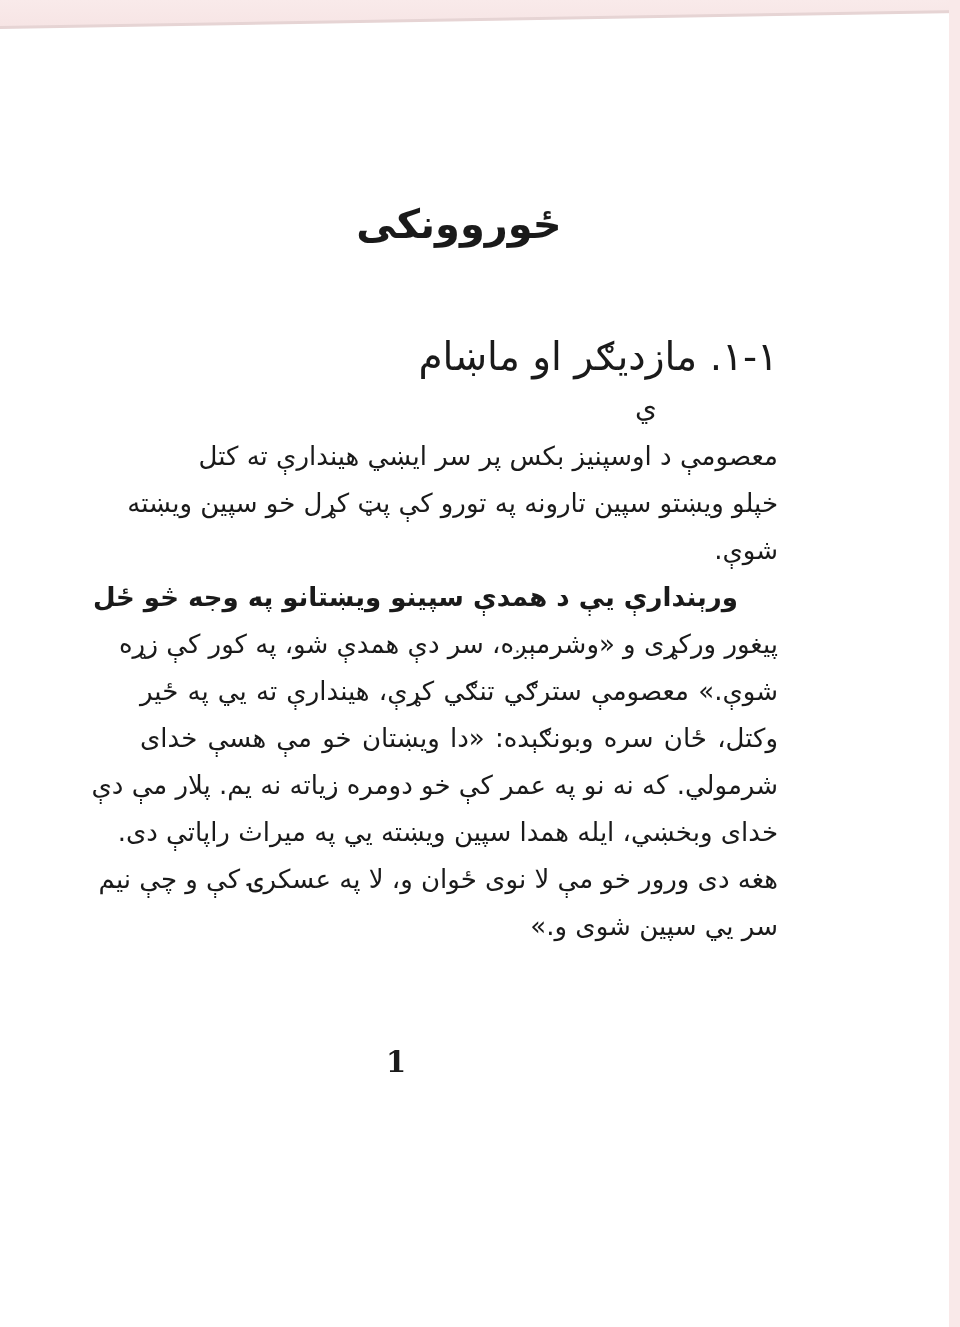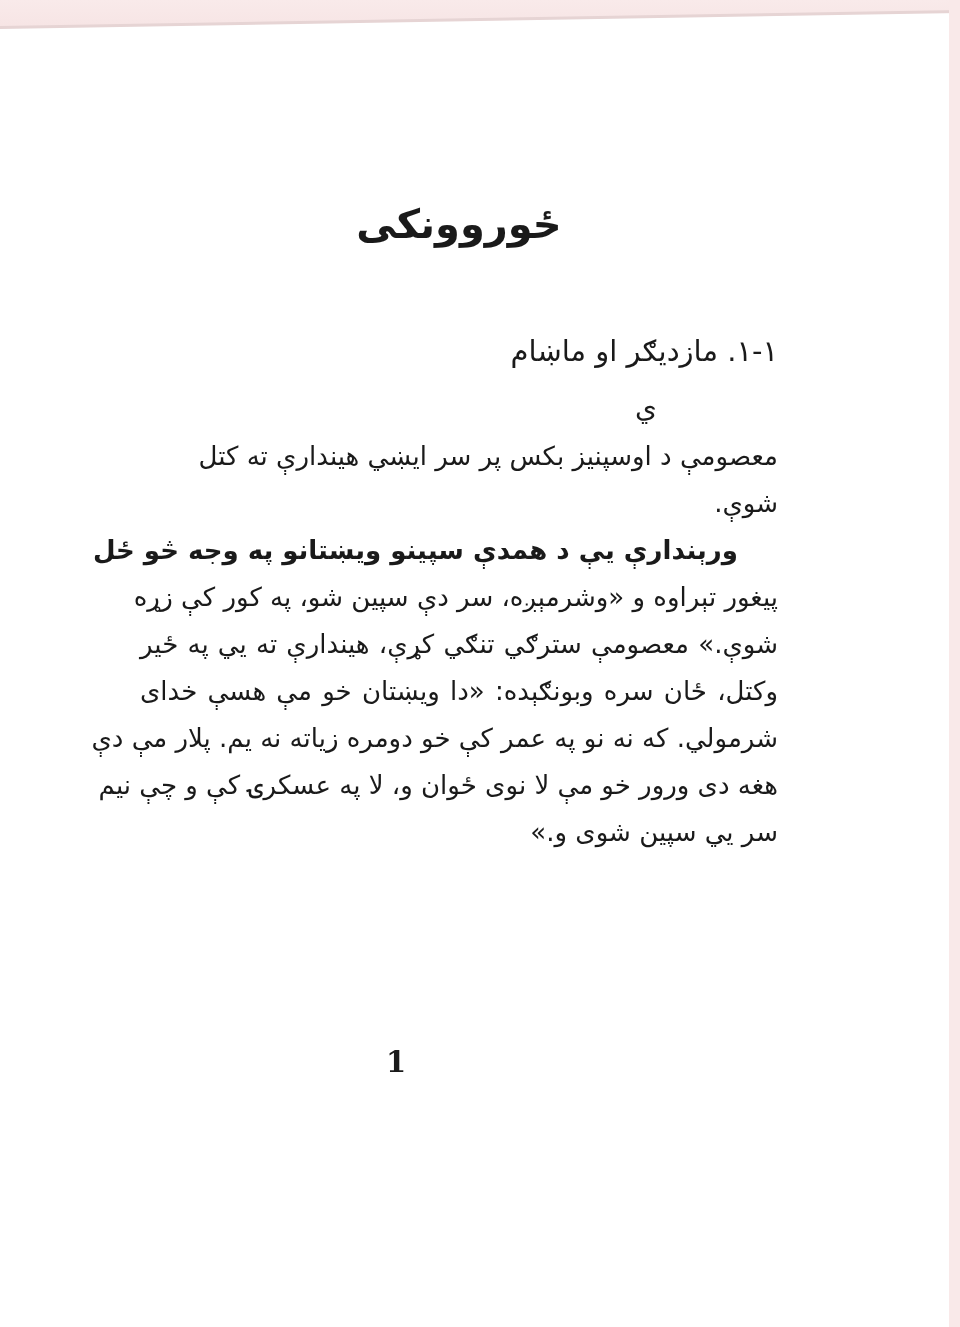--- a/index.html
+++ b/index.html
@@ -33,21 +33,21 @@
     position:absolute;top:0;right:0;width:11px;height:1327px;
     background:#f9e9e9;
   }
   .title{
     position:absolute;top:201px;left:140px;width:638px;
     text-align:center;direction:rtl;
     font-size:40px;font-weight:bold;
   }
   .heading{
     position:absolute;top:334px;right:182px;
-    direction:rtl;font-size:29px;font-weight:500;
+    direction:rtl;font-size:39px;font-weight:500;
     white-space:nowrap;
   }
   .subline{
     position:absolute;top:391px;left:626px;width:40px;
     text-align:center;font-size:28px;direction:rtl;
   }
   .bodyblock{
     position:absolute;top:433px;left:140px;width:638px;
     direction:rtl;font-size:26px;line-height:47px;
   }
@@ -77,25 +77,27 @@
   <div class="band"></div>
   <div class="strip"></div>
 
   <div class="title">ځوروونكی</div>
 
   <div class="heading">۱-۱. مازديګر او ماښام</div>
   <div class="subline">ي</div>
 
   <div class="bodyblock">
     <div class="ln short">معصومې د اوسپنيز بكس پر سر ايښي هيندارې ته كتل</div>
+    <div class="ln">خپلو ويښتو سپين تارونه په تورو كې پټ كړل خو سپين ويښته</div>
     <div class="ln short">شوې.</div>
 
     <div class="ln short indent">ورېندارې يې د همدې سپينو ويښتانو په وجه څو ځل</div>
-    <div class="ln">پيغور تېراوه و  «وشرمېږه، سر دې سپين شو، په كور كې زړه</div>
+    <div class="ln">پيغور وركړى و  «وشرمېږه، سر دې همدې شو، په كور كې زړه</div>
     <div class="ln">شوې.» معصومې سترګي تنګي كړې، هيندارې ته يي په ځير</div>
     <div class="ln">وكتل، ځان سره وبونګېده: «دا ويښتان خو مې هسې خداى</div>
     <div class="ln">شرمولي. كه نه نو په عمر كې خو دومره زياته نه يم. پلار مې دې</div>
+    <div class="ln">خداى وبخښي، ايله همدا سپين ويښته يي په ميراث راپاتې دى.</div>
     <div class="ln">هغه دى ورور خو مې لا نوى ځوان و، لا په عسكرۍ كې و چې نيم</div>
     <div class="ln short">سر يي سپين شوى و.»</div>
   </div>
 
   <div class="pageno">1</div>
 </div>
 
 </body></html>

